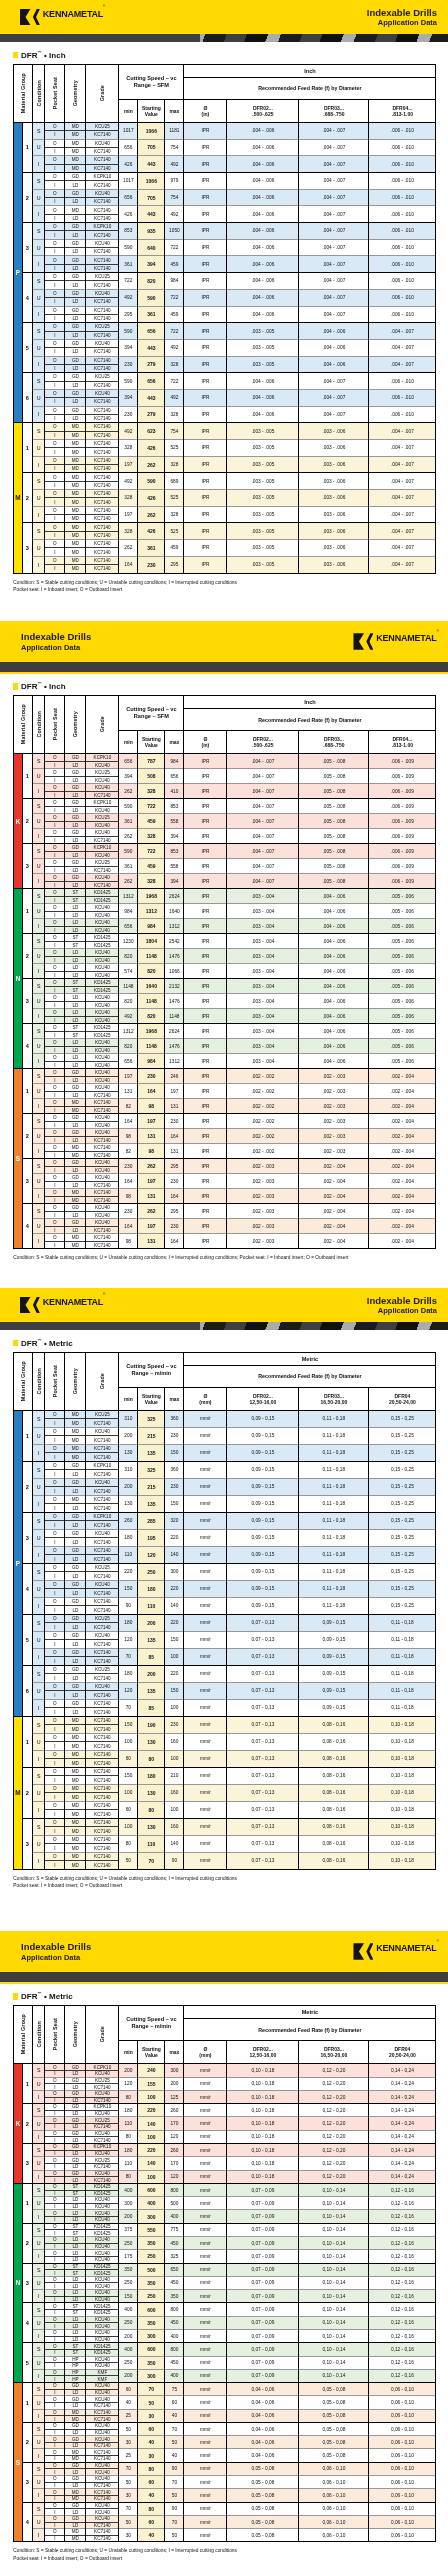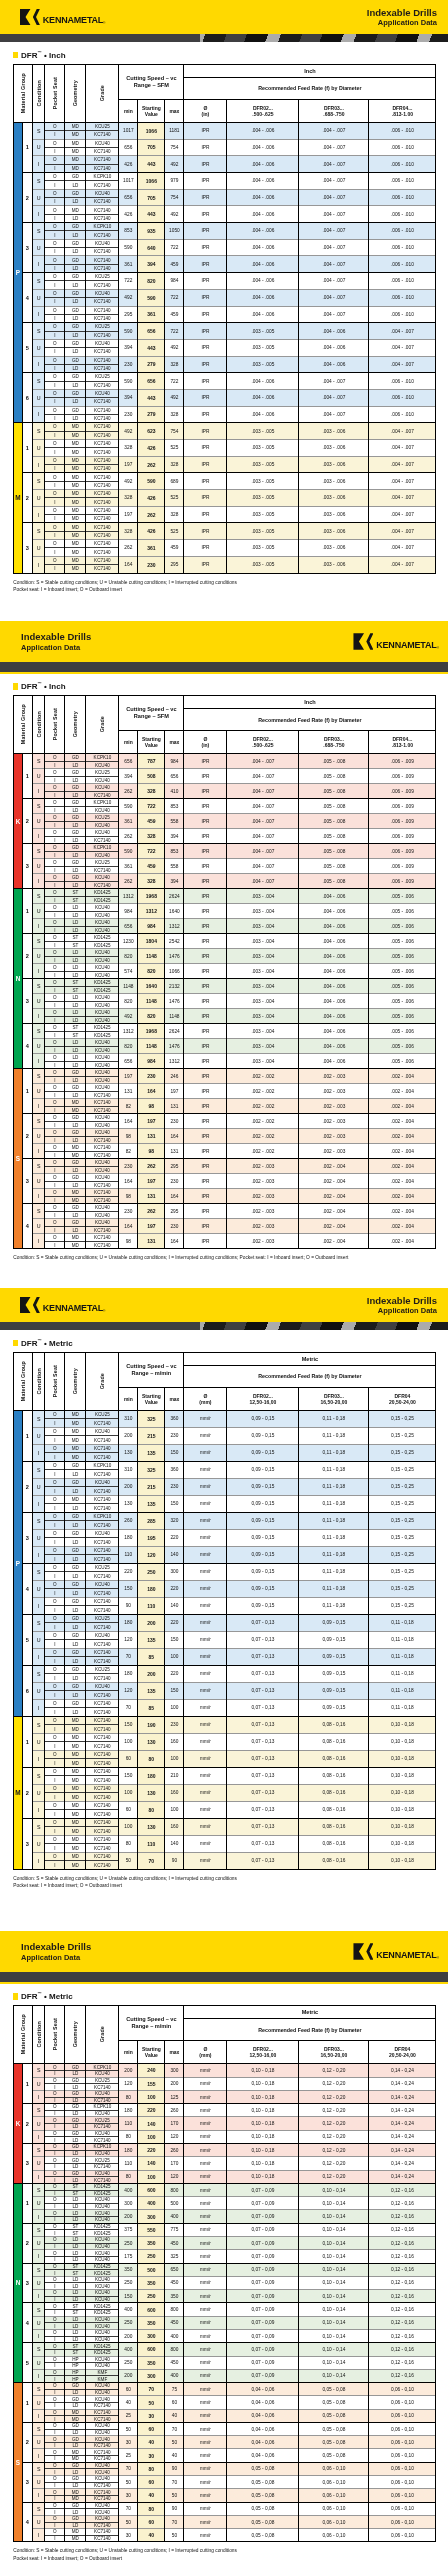--- a/index.html
+++ b/index.html
@@ -8,21 +8,21 @@
 
   
   .banner{background:var(--yellow,#FFD900);display:flex;justify-content:space-between;align-items:center;}
   .banner-A .banner{height:34px;padding:0 11px 0 20px;}
   .banner-B .banner{height:41px;padding:0 9px 0 21px;}
   .titles{line-height:1.2;}
   .banner-A .titles{text-align:right;}
   .banner-B .titles{text-align:left;}
   .t1{font-size:9.5px;font-weight:800;color:#201c18;}
   .t2{font-size:7.5px;font-weight:600;color:#201c18;}
-  .logo{display:flex;align-items:flex-end;}
+  .logo{display:flex;align-items:flex-start;}
   .logo-mark{display:inline-flex;align-items:center;}
   .mark-block{display:inline-block;width:10.6px;height:16.7px;background:#141414;
     clip-path:polygon(0 0,100% 0,52% 50%,100% 100%,0 100%);}
   .mark-chev{display:inline-block;width:8.3px;height:16.7px;background:#141414;margin-left:1.1px;
     clip-path:polygon(62% 0,100% 0,52% 50%,100% 100%,62% 100%,14% 50%);}
   .logo-text{font-weight:800;font-size:9px;letter-spacing:-0.2px;color:#141414;margin-left:2.8px;}
   .reg{font-size:3.3px;color:#141414;margin-top:-4.4px;}
   .stripebar{height:8.3px;background:
      repeating-linear-gradient(110deg,#3f3f41 0 19px,#101010 19px 39px,#ababab 39px 51px,#1c1c1c 51px 71px);
      box-shadow:inset 200px 0 0 0 #3f3f41;}

